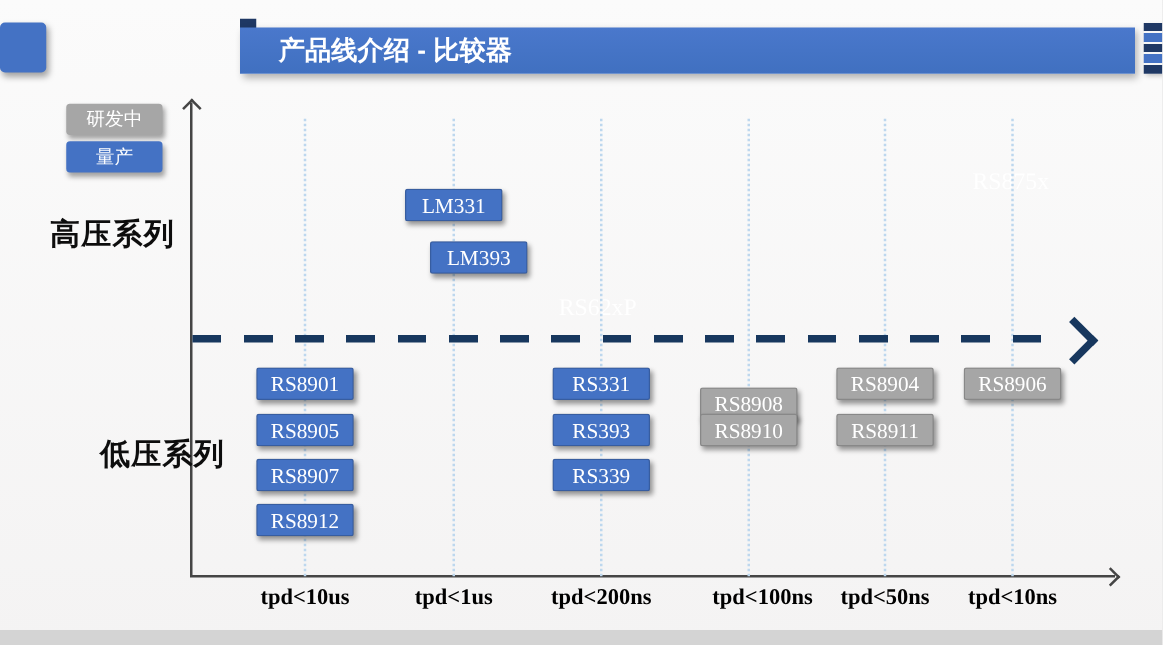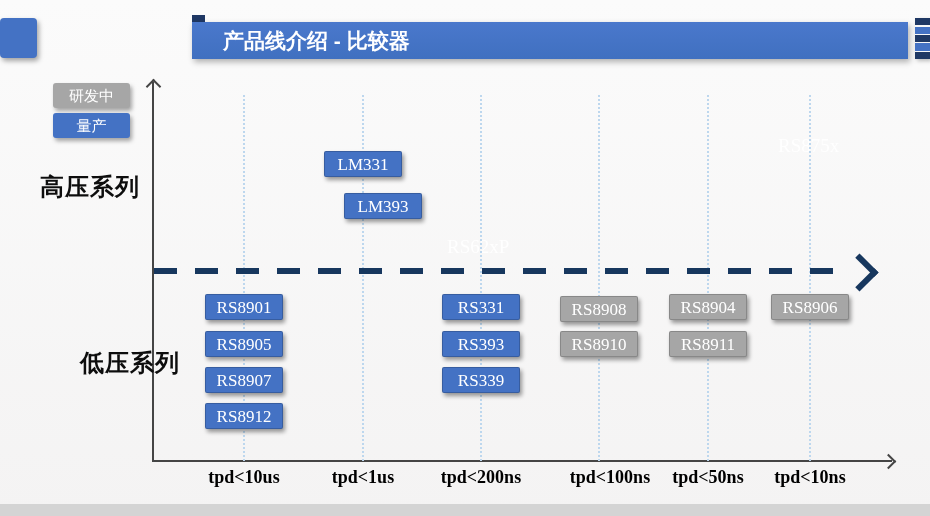--- a/index.html
+++ b/index.html
@@ -99,18 +99,18 @@
     <div class="x-label" style="left: 750px;">tpd&lt;10ns</div>
     <div class="chip" style="left: 324px; top: 151px; background: rgb(68, 114, 196); border: 1px solid rgba(0, 0, 0, 0.18);">LM331</div>
     <div class="chip" style="left: 324px; top: 193px; background: rgb(68, 114, 196); border: 1px solid rgba(0, 0, 0, 0.18); margin-left: 20px;">LM393</div>
     <div class="chip" style="left: 205px; top: 294px; background: rgb(68, 114, 196); border: 1px solid rgba(0, 0, 0, 0.18);">RS8901</div>
     <div class="chip" style="left: 205px; top: 331px; background: rgb(68, 114, 196); border: 1px solid rgba(0, 0, 0, 0.18);">RS8905</div>
     <div class="chip" style="left: 205px; top: 367px; background: rgb(68, 114, 196); border: 1px solid rgba(0, 0, 0, 0.18);">RS8907</div>
     <div class="chip" style="left: 205px; top: 403px; background: rgb(68, 114, 196); border: 1px solid rgba(0, 0, 0, 0.18);">RS8912</div>
     <div class="chip" style="left: 442px; top: 294px; background: rgb(68, 114, 196); border: 1px solid rgba(0, 0, 0, 0.18);">RS331</div>
     <div class="chip" style="left: 442px; top: 331px; background: rgb(68, 114, 196); border: 1px solid rgba(0, 0, 0, 0.18);">RS393</div>
     <div class="chip" style="left: 442px; top: 367px; background: rgb(68, 114, 196); border: 1px solid rgba(0, 0, 0, 0.18);">RS339</div>
-    <div class="chip" style="left: 560px; top: 296px; background: rgb(166, 166, 166); border: 1px solid rgba(0, 0, 0, 0.18);">RS8908</div>
+    <div class="chip" style="left: 560px; top: 310px; background: rgb(166, 166, 166); border: 1px solid rgba(0, 0, 0, 0.18);">RS8908</div>
     <div class="chip" style="left: 560px; top: 331px; background: rgb(166, 166, 166); border: 1px solid rgba(0, 0, 0, 0.18);">RS8910</div>
     <div class="chip" style="left: 669px; top: 294px; background: rgb(166, 166, 166); border: 1px solid rgba(0, 0, 0, 0.18);">RS8904</div>
     <div class="chip" style="left: 669px; top: 331px; background: rgb(166, 166, 166); border: 1px solid rgba(0, 0, 0, 0.18);">RS8911</div>
     <div class="chip" style="left: 771px; top: 294px; background: rgb(166, 166, 166); border: 1px solid rgba(0, 0, 0, 0.18);">RS8906</div>
   </div>
 
 </body></html>

